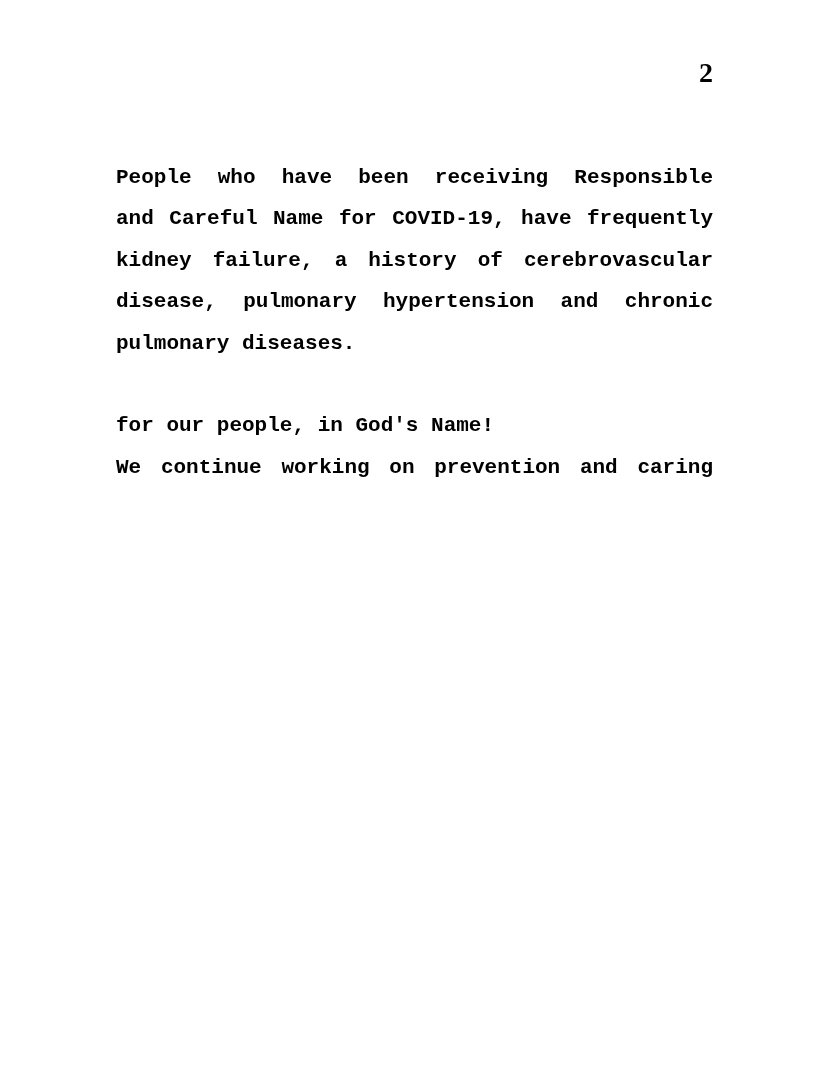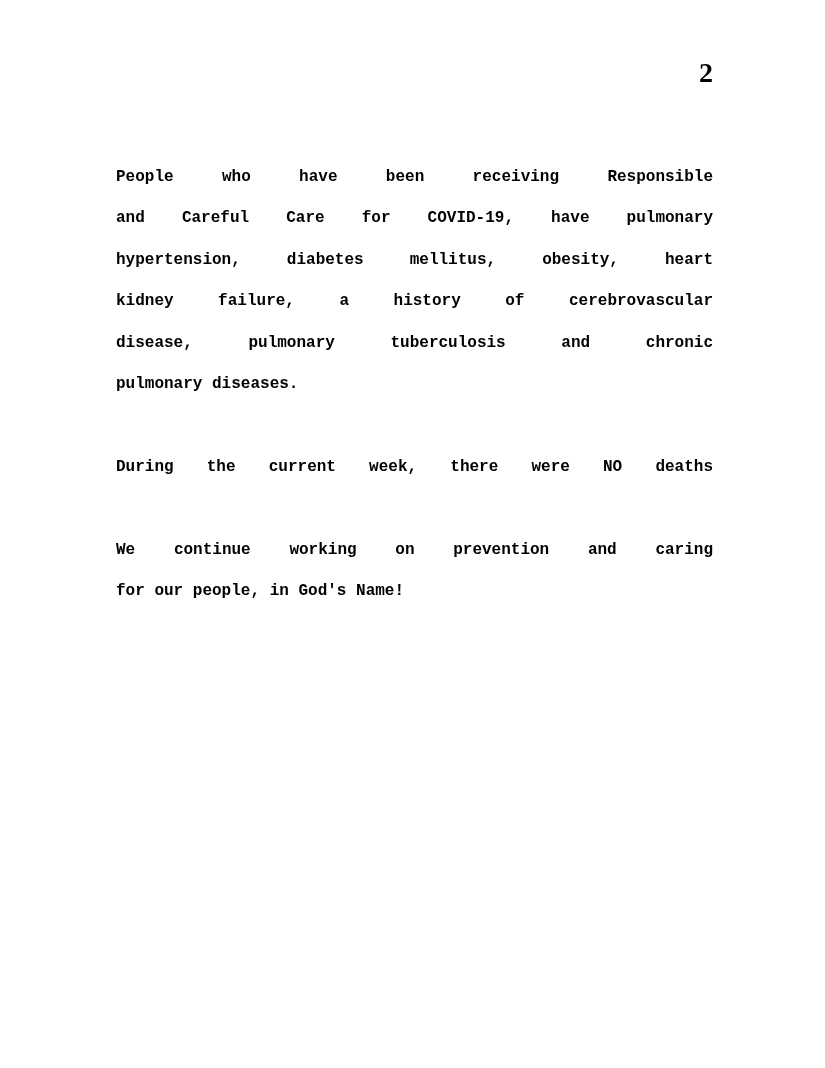--- a/index.html
+++ b/index.html
@@ -26,21 +26,21 @@
     line-height: 28px;
     color: #000000;
   }
   .doc-body {
     position: absolute;
     left: 116px;
     top: 157px;
     width: 597px;
     font-family: "Liberation Mono", "DejaVu Sans Mono", monospace;
     font-weight: bold;
-    font-size: 16px;
+    font-size: 21px;
     color: #000000;
   }
   .paragraph {
     margin: 0 0 41.4px 0;
   }
   .line {
     height: 41.4px;
     line-height: 41.4px;
     white-space: normal;
     text-align: justify;
@@ -54,27 +54,25 @@
 </head>
 <body>
 
 <div class="page">
   <div class="page-number-row">
     <span>2</span>
   </div>
   <div class="doc-body">
       <div class="paragraph">
         <div class="line">People who have been receiving Responsible</div>
-        <div class="line">and Careful Care for COVID-19, have pulmonary</div>
-        <div class="line">hypertension, diabetes mellitus, obesity, heart</div>
+        <div class="line">and Careful Name for COVID-19, have frequently</div>
         <div class="line">kidney failure, a history of cerebrovascular</div>
-        <div class="line">disease, pulmonary tuberculosis and chronic</div>
+        <div class="line">disease, pulmonary hypertension and chronic</div>
         <div class="line last">pulmonary diseases.</div>
       </div>
       <div class="paragraph">
-        <div class="line">During the current week, there were NO deaths</div>
       </div>
       <div class="paragraph">
+        <div class="line last">for our people, in God's Name!</div>
         <div class="line">We continue working on prevention and caring</div>
-        <div class="line last">for our people, in God's Name!</div>
       </div>
     </div>
 </div>
 
 </body></html>

